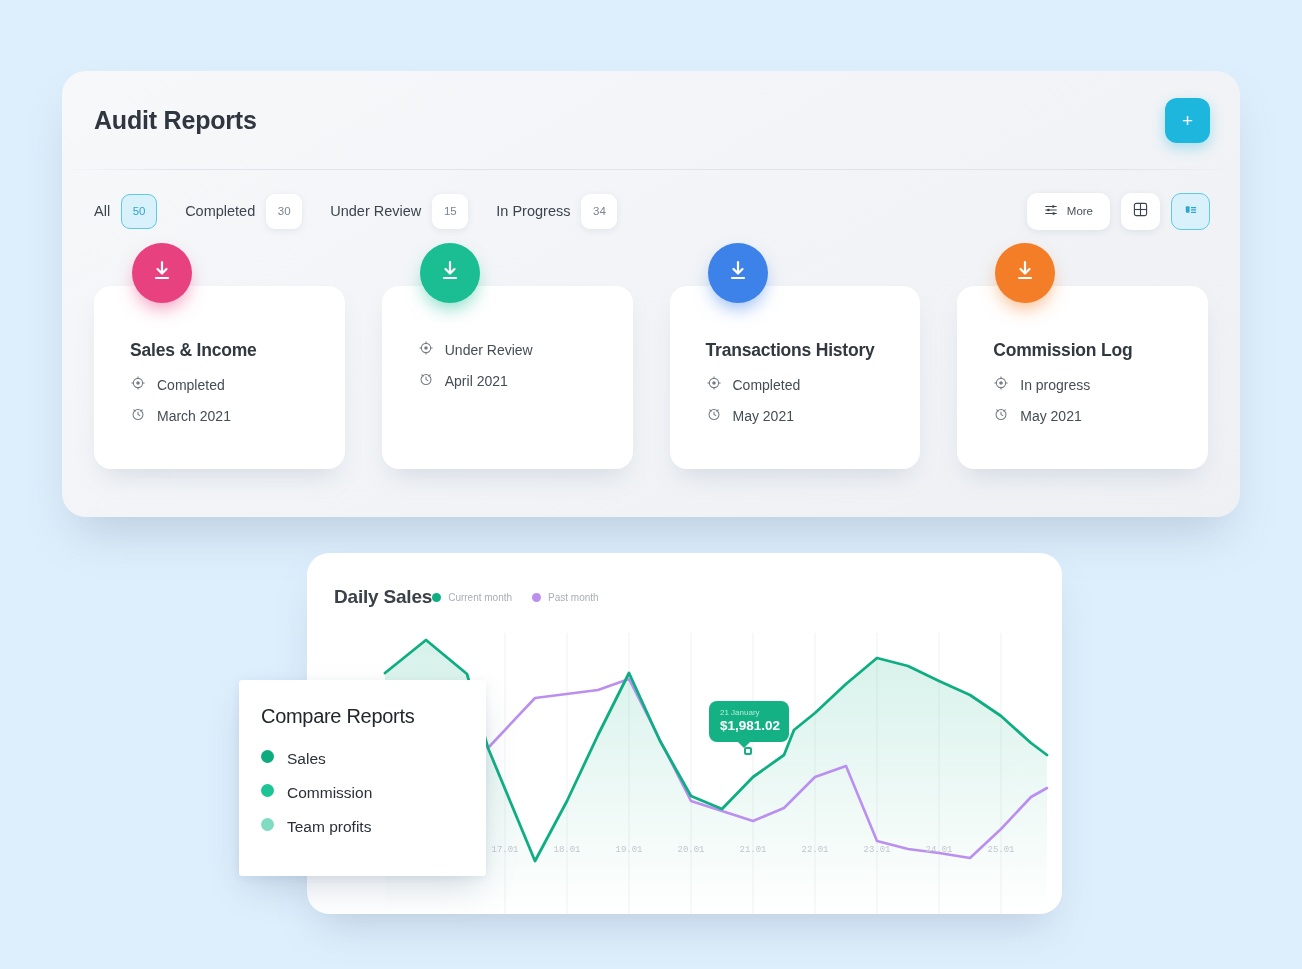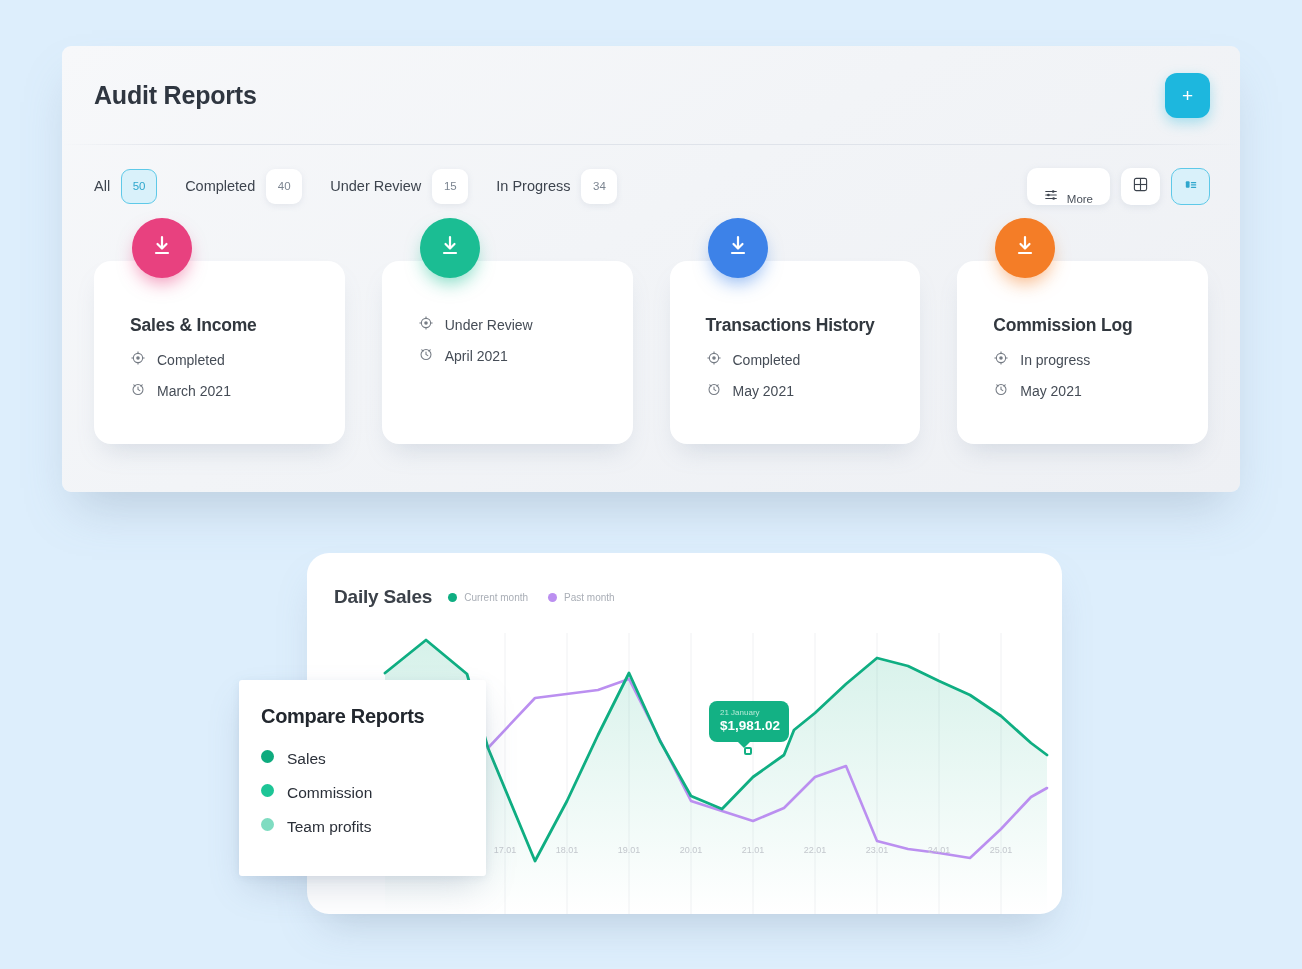--- a/index.html
+++ b/index.html
@@ -13,25 +13,25 @@
   body {
     background: #ddeefc;
     font-family: "Liberation Sans", sans-serif;
     position: relative;
   }
 
   
   .audit-panel {
     position: absolute;
     left: 62px;
-    top: 46px;
+    top: 71px;
     width: 1178px;
     height: 446px;
     background: linear-gradient(150deg, #f7f8fa 0%, #f2f4f7 45%, #eef0f4 100%);
-    border-radius: 9px;
+    border-radius: 24px;
     box-shadow: 0 26px 46px -14px rgba(120,140,165,0.35);
   }
 
   .panel-header {
     height: 99px;
     display: flex;
     align-items: center;
     padding: 0 30px 0 32px;
     position: relative;
   }
@@ -113,21 +113,21 @@
     align-items: center;
     gap: 11px;
   }
   .more-button {
     height: 37px;
     padding: 0 17px;
     border-radius: 10px;
     background: #ffffff;
     border: none;
     display: flex;
-    align-items: flex-end;
+    align-items: center;
     gap: 9px;
     cursor: pointer;
     box-shadow: 0 2px 7px rgba(140,155,175,0.18);
   }
   .more-button .more-label {
     font-size: 11.5px;
     color: #4a515b;
   }
   .icon-button {
     width: 39px;
@@ -214,21 +214,20 @@
     height: 361px;
     background: #ffffff;
     border-radius: 22px;
     box-shadow: 0 22px 40px -14px rgba(120,140,168,0.34);
     overflow: hidden;
   }
 
   .chart-header {
     display: flex;
     align-items: center;
-    gap: 16px;
     padding: 33px 0 0 27px;
   }
   .chart-title {
     font-size: 19px;
     font-weight: bold;
     color: #3b4149;
     letter-spacing: -0.2px;
   }
   .chart-legend {
     display: flex;
@@ -263,20 +262,21 @@
     left: 0;
     top: 292px;
     width: 755px;
     height: 20px;
   }
   .x-tick {
     position: absolute;
     font-size: 9px;
     color: #c3c7cd;
     transform: translateX(-50%);
+    font-family: Liberation Mono, monospace;
   }
 
   
   .chart-tooltip {
     position: absolute;
     left: 709px;
     top: 701px;
     width: 80px;
     height: 41px;
     background: #13b184;
@@ -325,21 +325,21 @@
     width: 247px;
     height: 196px;
     background: #ffffff;
     border-radius: 3px;
     box-shadow: 0 16px 34px -8px rgba(110,130,160,0.30), 0 2px 8px rgba(110,130,160,0.12);
     padding: 25px 0 0 22px;
     z-index: 10;
   }
   .compare-title {
     font-size: 20px;
-    font-weight: bold;
+    font-weight: normal;
     color: #22272e;
     letter-spacing: -0.3px;
     margin-bottom: 22px;
   }
   .compare-item {
     display: flex;
     gap: 13px;
     margin-bottom: 16px;
     cursor: pointer;
   }
@@ -367,21 +367,21 @@
 
   <div class="filter-bar">
 
     <div class="filter-group active">
       <span class="filter-label">All</span>
       <span class="filter-count">50</span>
     </div>
 
     <div class="filter-group">
       <span class="filter-label">Completed</span>
-      <span class="filter-count">40</span>
+      <span class="filter-count">30</span>
     </div>
 
     <div class="filter-group">
       <span class="filter-label">Under Review</span>
       <span class="filter-count">15</span>
     </div>
 
     <div class="filter-group">
       <span class="filter-label">In Progress</span>
       <span class="filter-count">34</span>

